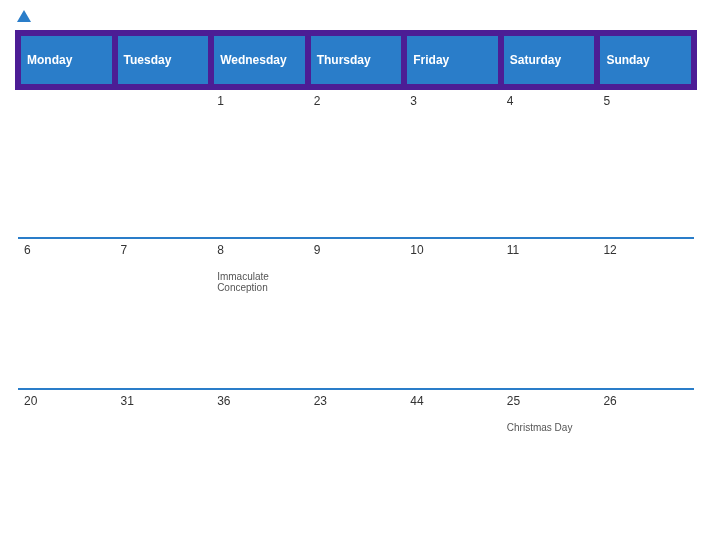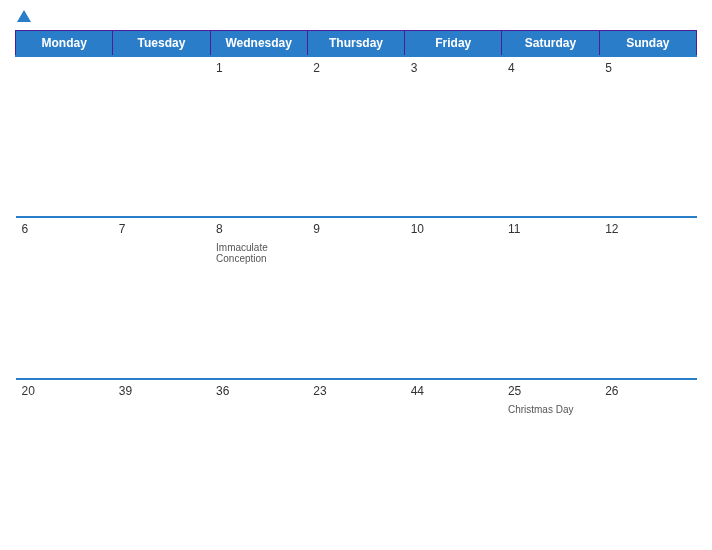--- a/index.html
+++ b/index.html
@@ -68,23 +68,23 @@
       width: 100%;
       border-collapse: collapse;
       flex: 1;
     }
 
     .calendar thead tr th {
       background-color: #2a7dc9;
       color: #fff;
       font-size: 12px;
       font-weight: bold;
-      padding: 5px 6px;
-      text-align: center;
-      border: 1px solid #4c1d95;
+      padding: 17px 6px;
+      text-align: left;
+      border: 6px solid #4c1d95;
     }
 
     .calendar tbody tr td {
       vertical-align: top;
       padding: 4px 6px;
       border: none;
       border-top: 2px solid #2a7dc9;
       width: 14.28%;
       height: 72px;
       font-size: 12px;
@@ -96,21 +96,21 @@
       font-size: 12px;
       color: #333;
       display: block;
       margin-bottom: 2px;
     }
 
     .event-name {
       font-size: 10px;
       color: #555;
       display: block;
-      margin-top: 6px;
+      margin-top: 14px;
     }
 
     .empty-cell {
       border-top: 2px solid #2a7dc9;
       background: #fff;
     }
   </style>
 </head>
 <body>
 
@@ -182,21 +182,21 @@
         </td>
         <td>
           <span class="date-num">12</span>
         </td>
       </tr>
       <tr>
         <td>
           <span class="date-num">20</span>
         </td>
         <td>
-          <span class="date-num">39</span>
+          <span class="date-num">31</span>
         </td>
         <td>
           <span class="date-num">36</span>
         </td>
         <td>
           <span class="date-num">23</span>
         </td>
         <td>
           <span class="date-num">44</span>
         </td>

